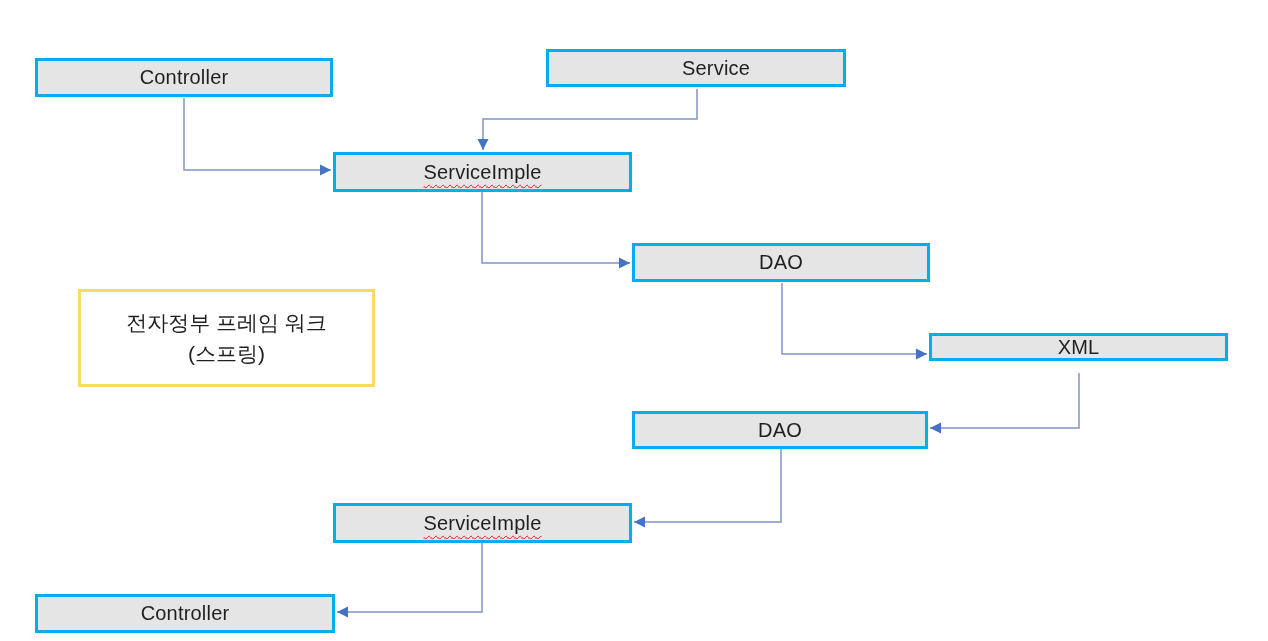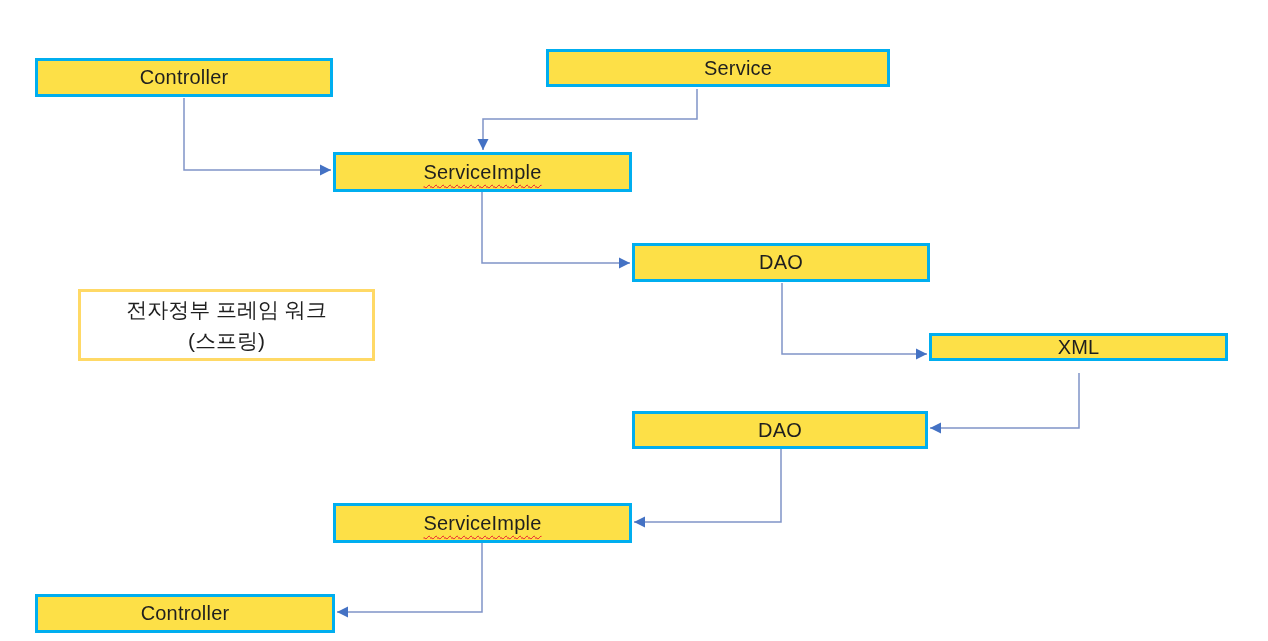--- a/index.html
+++ b/index.html
@@ -19,21 +19,21 @@
     position: absolute;
     left: 0;
     top: 0;
     width: 1268px;
     height: 641px;
     pointer-events: none;
   }
   .node {
     position: absolute;
     box-sizing: border-box;
-    background: #fde047;
+    background: #e5e5e5;
     border: 3px solid #00AEEF;
     display: flex;
     align-items: center;
     justify-content: center;
     color: #1f1f1f;
     font-size: 20px;
     letter-spacing: 0.2px;
     white-space: nowrap;
   }
   .misspelled {
@@ -53,28 +53,28 @@
     align-items: center;
     justify-content: center;
     color: #1f1f1f;
     font-size: 21px;
     line-height: 31px;
     text-align: center;
     white-space: nowrap;
   }
   
   #node-controller-top    { left: 35px;  top: 58px;  width: 298px; height: 39px; }
-  #node-service           { left: 546px; top: 49px;  width: 344px; height: 38px; padding-left: 40px; }
+  #node-service           { left: 546px; top: 49px;  width: 300px; height: 38px; padding-left: 40px; }
   #node-serviceimple-top  { left: 333px; top: 152px; width: 299px; height: 40px; }
   #node-dao-top           { left: 632px; top: 243px; width: 298px; height: 39px; }
   #node-xml               { left: 929px; top: 333px; width: 299px; height: 28px; }
   #node-dao-bottom        { left: 632px; top: 411px; width: 296px; height: 38px; }
   #node-serviceimple-bottom { left: 333px; top: 503px; width: 299px; height: 40px; }
   #node-controller-bottom { left: 35px;  top: 594px; width: 300px; height: 39px; }
-  #note-box               { left: 78px;  top: 289px; width: 297px; height: 72px; }
+  #note-box               { left: 78px;  top: 289px; width: 297px; height: 98px; }
 </style>
 </head>
 <body>
 
 <div class="canvas">
 
   <svg class="connector-layer" width="1268" height="641" viewBox="0 0 1268 641" xmlns="http://www.w3.org/2000/svg">
     <defs>
       <marker id="arrow" viewBox="0 0 10 10" refX="10" refY="5" markerWidth="7.5" markerHeight="7.5" orient="auto-start-reverse">
         <path d="M0,0 L10,5 L0,10 z" fill="#4472C4"></path>

